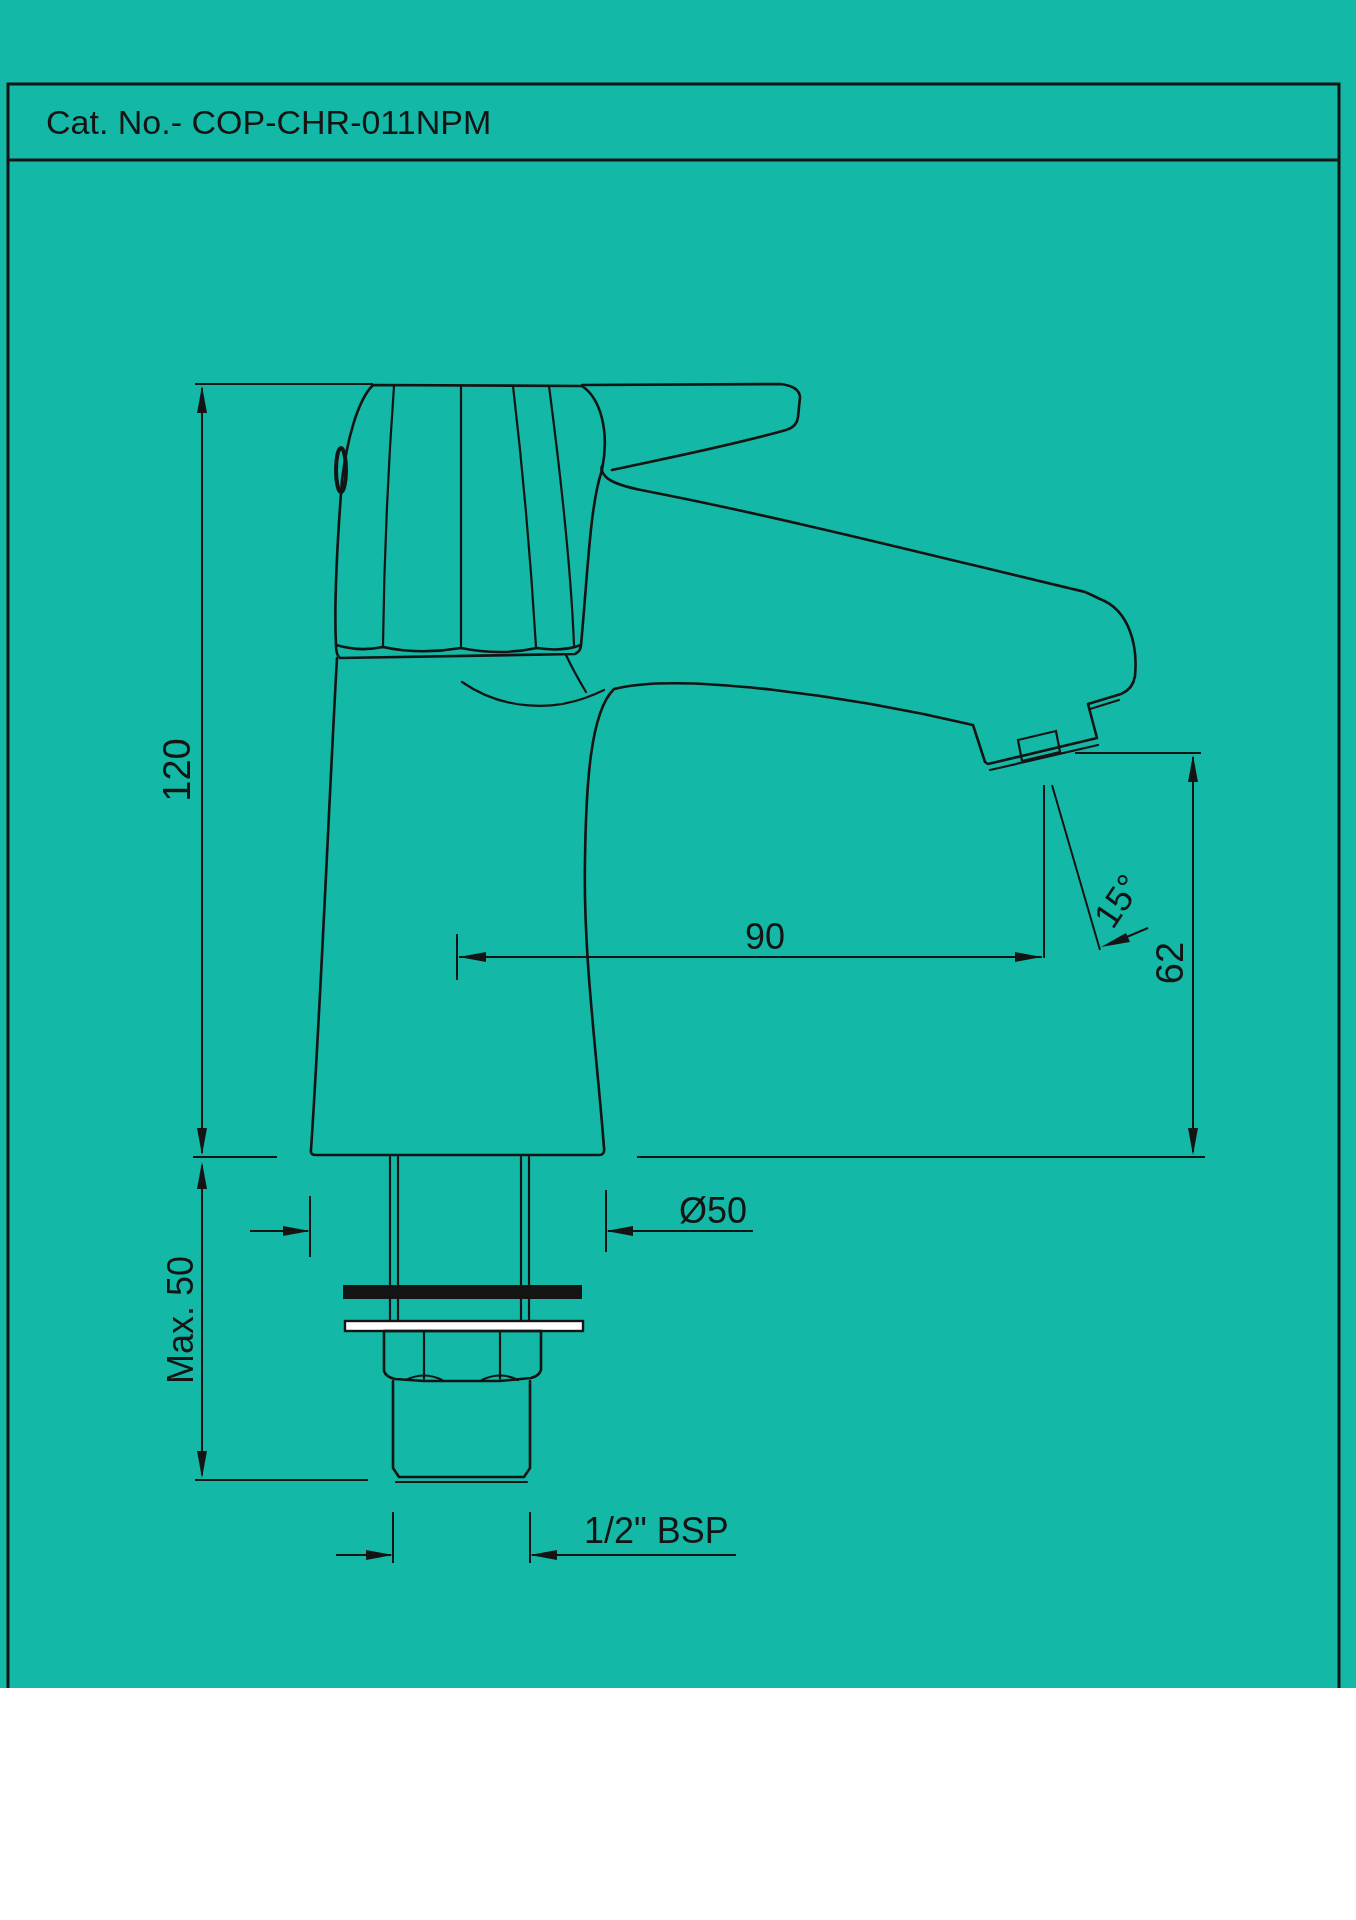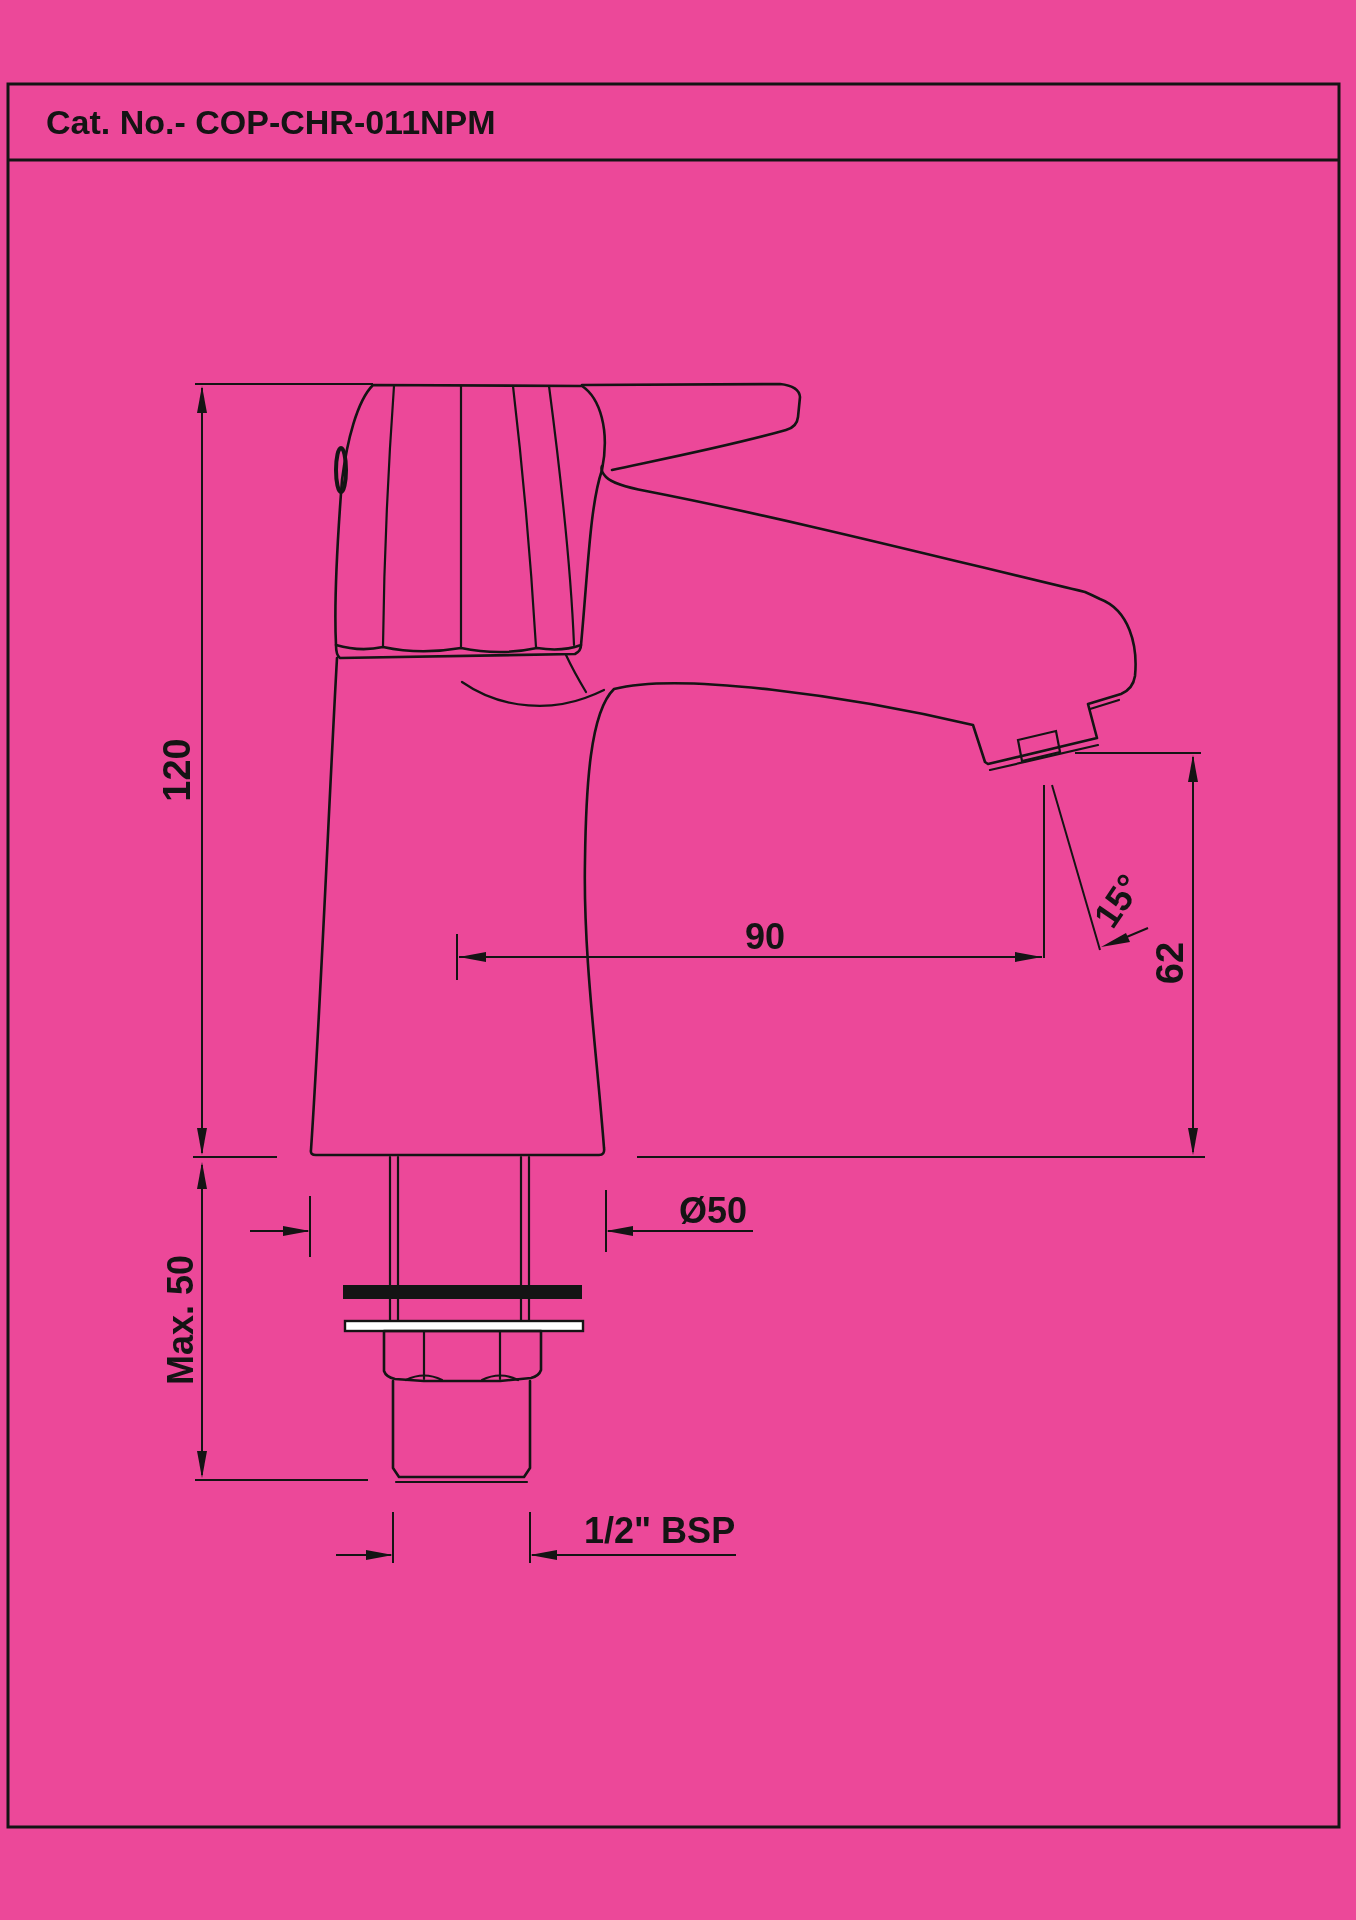--- a/index.html
+++ b/index.html
@@ -1,22 +1,21 @@
 <!DOCTYPE html>
 <html><head>
 <meta charset="utf-8">
 <style>
   html, body { margin: 0; padding: 0; background: #ffffff; }
   .page {
     position: relative;
     width: 1356px;
-    height: 1920px;
-    background: #ec4899;
+    height: 1688px;
+    background: #14b8a6;
     overflow: hidden;
-    font-weight: bold;
   }
   svg { position: absolute; left: 0; top: 0; }
   text {
     font-family: "Liberation Sans", "DejaVu Sans", sans-serif;
     fill: #141414;
   }
   .title-text { font-size: 34px; }
   .dim-text   { font-size: 36px; }
   .dim-text-lg{ font-size: 38px; }
   .outline  { fill: none; stroke: #141414; stroke-width: 2.6; stroke-linecap: round; stroke-linejoin: round; }

